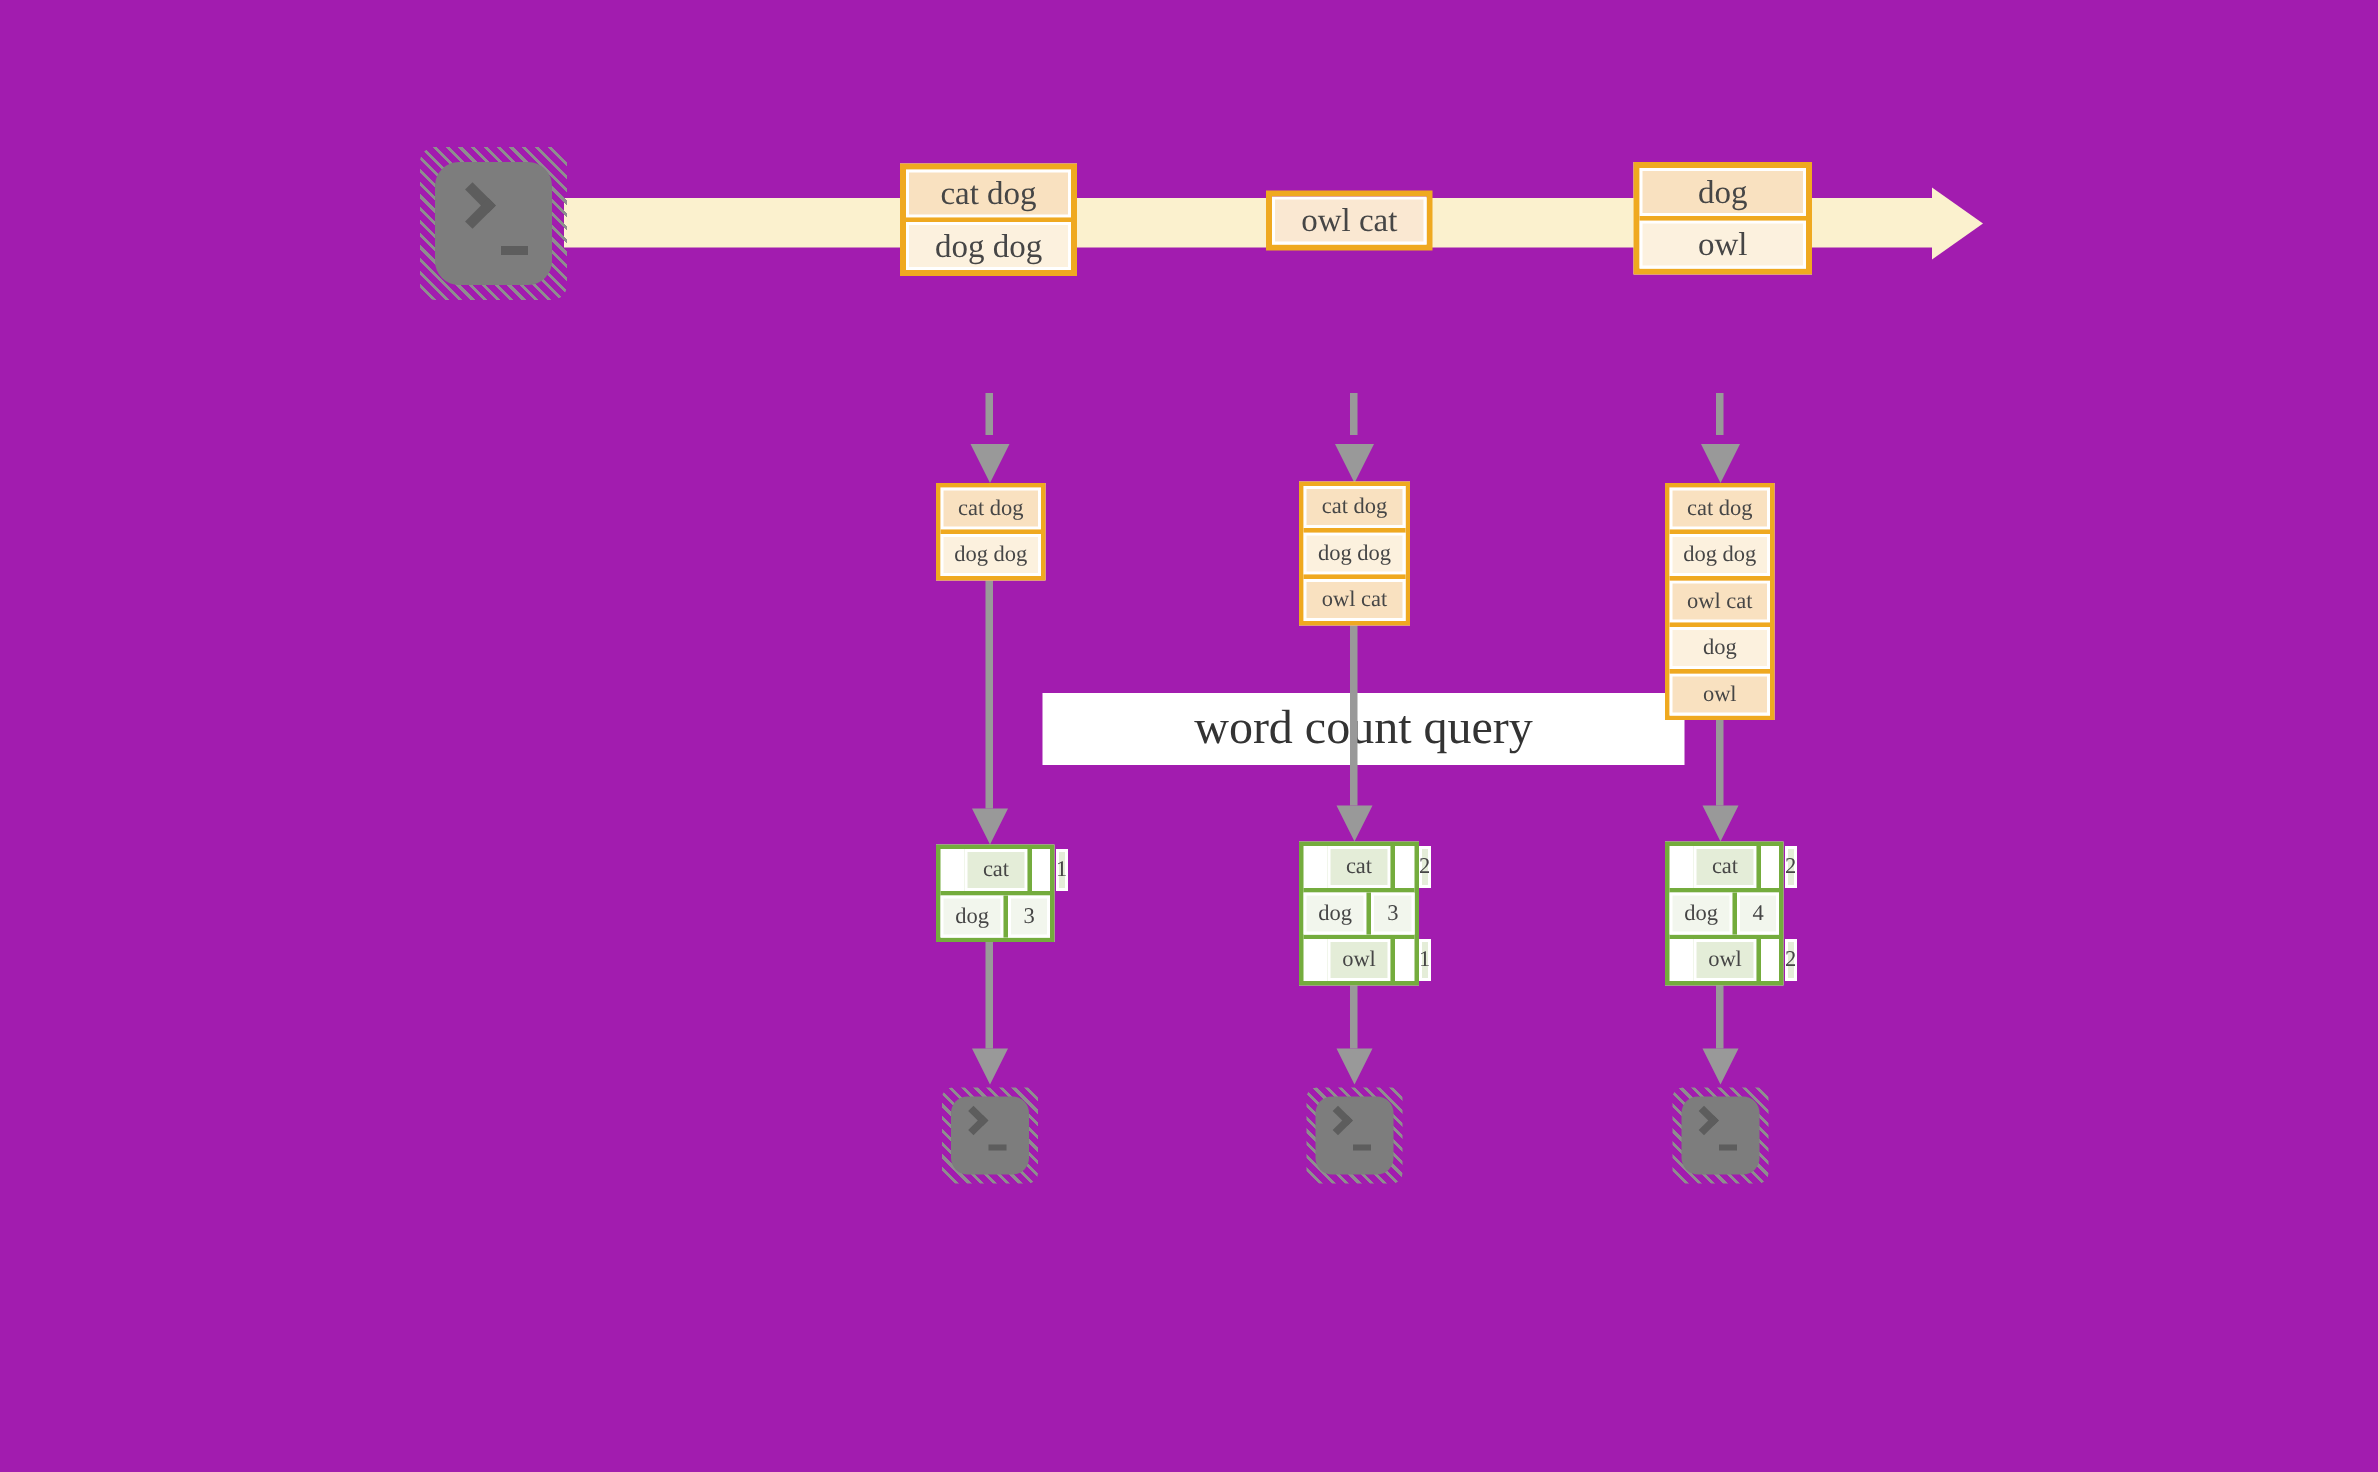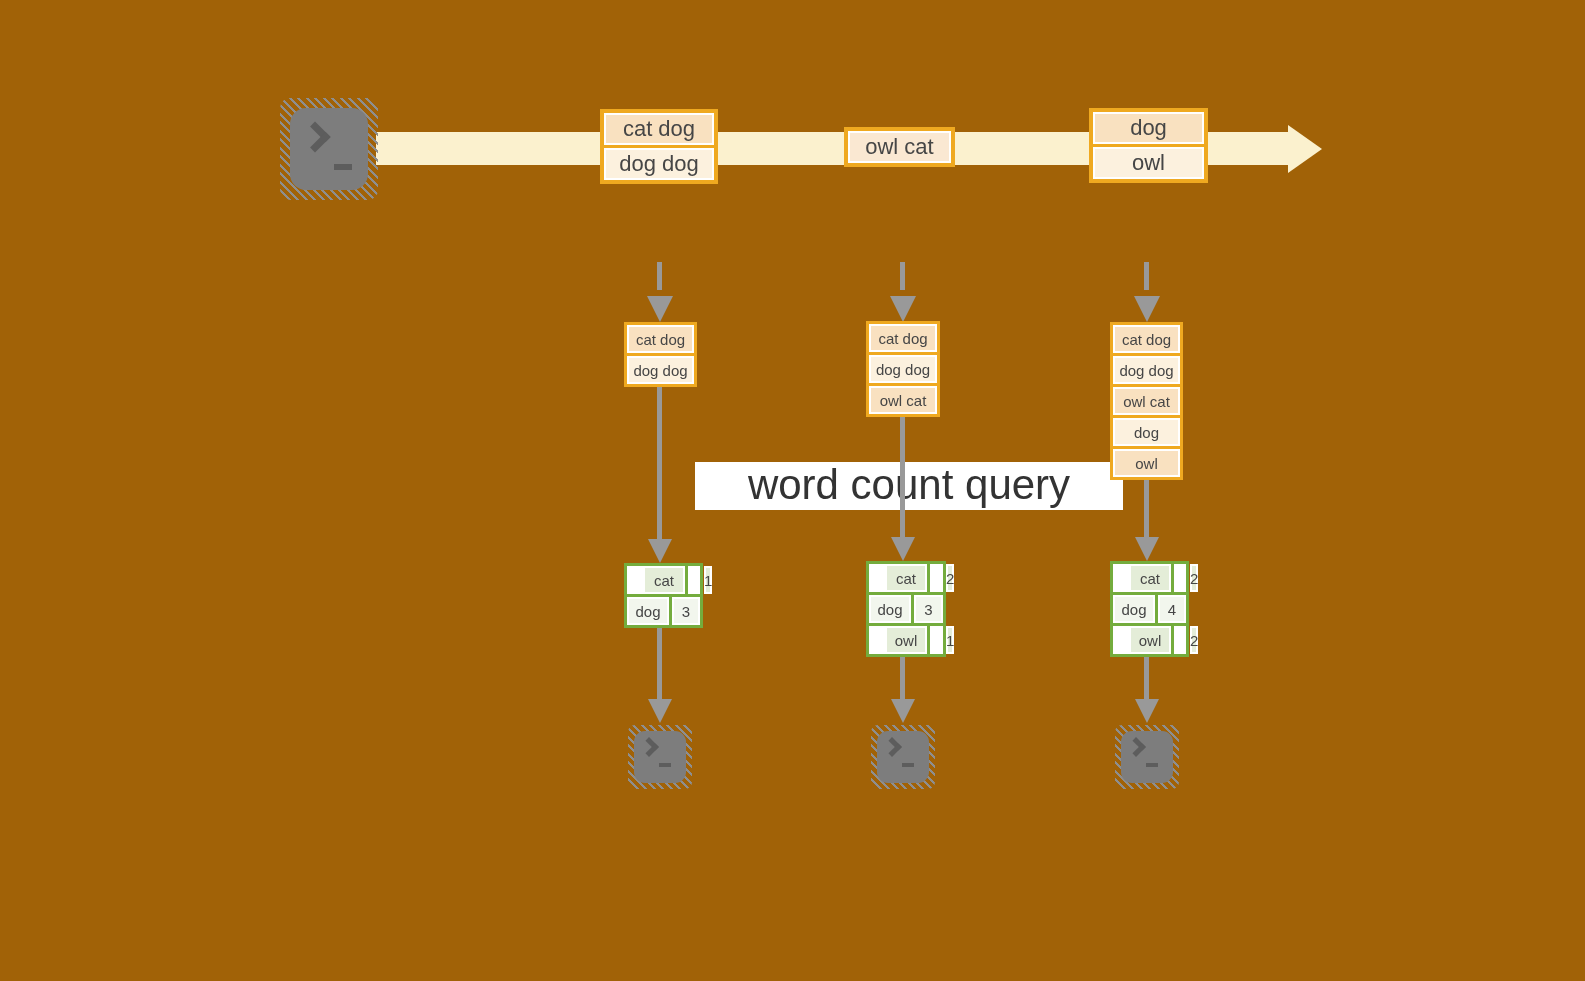--- a/index.html
+++ b/index.html
@@ -1,18 +1,18 @@
 <!DOCTYPE html>
 <html style="--gold-border: #EFA920; --peach-fill: #F9E1C0; --cream-fill: #FCF1DE; --peach-light-fill: #FAE8D2; --stream-band: #FBF1CE; --green-border: #74AC3D; --green-fill-a: #E4EDD8; --green-fill-b: #F2F6ED; --arrow-gray: #999999; --terminal-gray: #7D7D7D; --terminal-glyph: #5D5D5D; --label-bg: #FFFFFF; --text-dark: #464646;"><head>
 <meta charset="utf-8">
 <style>
   html,body{margin:0;padding:0;background:#000;}
   .stage{
-    position:relative;width:1585px;height:981px;background:#a16207;overflow:hidden;
-    font-family:Liberation Sans, sans-serif;color:var(--text-dark,#464646);
+    position:relative;width:1585px;height:981px;background:#a21caf;overflow:hidden;
+    font-family:Liberation Serif, serif;color:var(--text-dark,#464646);
   }
   
   .band{position:absolute;left:376px;top:132px;width:912px;height:33px;
     background:var(--stream-band,#FBF1CE);z-index:1;}
   .band-head{position:absolute;left:1288px;top:125px;width:0;height:0;z-index:1;
     border-left:34px solid var(--stream-band,#FBF1CE);
     border-top:24px solid transparent;border-bottom:24px solid transparent;}
   
   .term{position:absolute;z-index:2;
     background:repeating-linear-gradient(45deg,#8e8e8e 0 2px,transparent 2px 6px);
@@ -59,21 +59,21 @@
   .gb{background:var(--green-fill-b,#F2F6ED);}
   
   .dash{position:absolute;width:5px;height:28px;background:var(--arrow-gray,#999);z-index:3;}
   .vline{position:absolute;width:5px;background:var(--arrow-gray,#999);z-index:3;}
   .head{position:absolute;width:0;height:0;z-index:3;
     border-left:13px solid transparent;border-right:13px solid transparent;
     border-top:26px solid var(--arrow-gray,#999);}
   .head.sm{border-left-width:12px;border-right-width:12px;border-top-width:24px;}
   
   .query-label{position:absolute;left:695px;top:462px;width:428px;height:48px;
-    background:var(--label-bg,#fff);color:#333;font-size:42px;line-height:45px;
+    background:var(--label-bg,#fff);color:#333;font-size:32px;line-height:45px;
     text-align:center;z-index:2;white-space:nowrap;}
 </style>
 </head>
 <body>
 
 <div class="stage">
 
   <div class="band"></div>
   <div class="band-head"></div>
 

